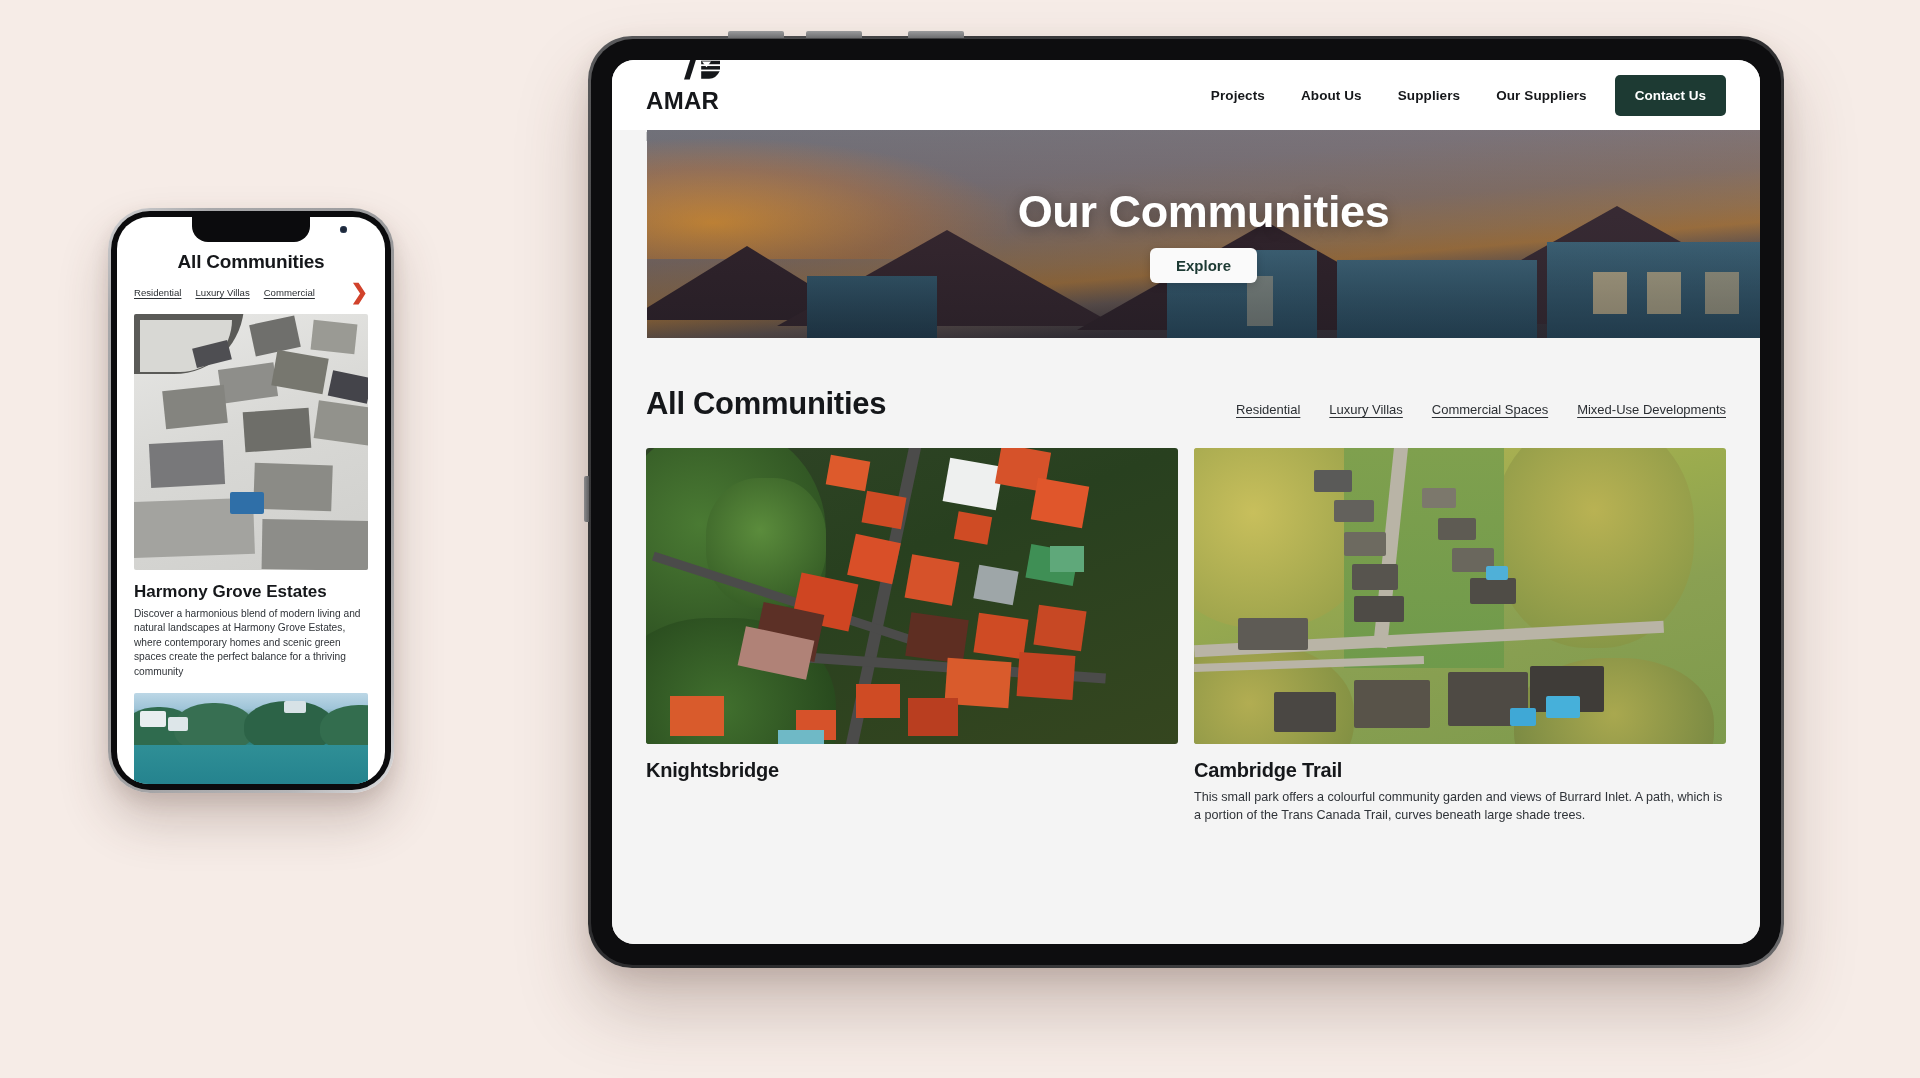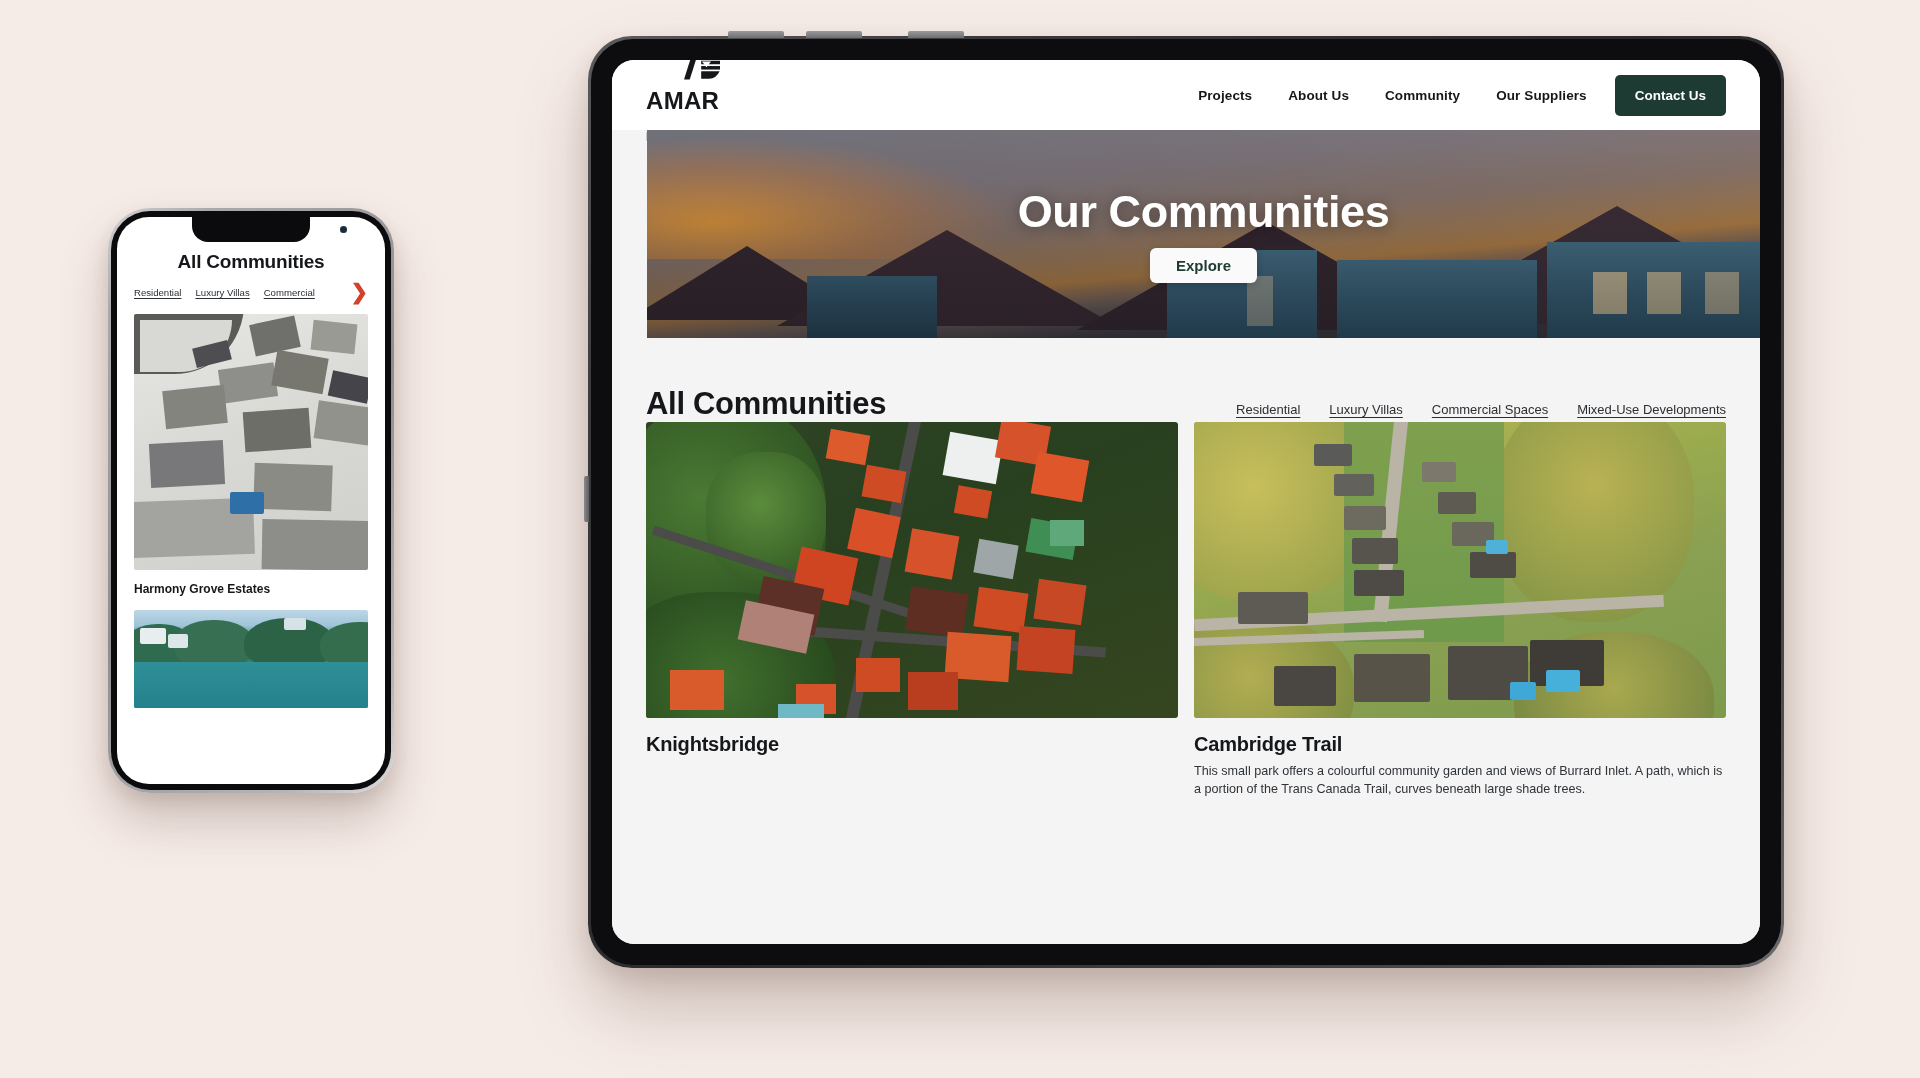--- a/index.html
+++ b/index.html
@@ -91,21 +91,21 @@
 
   
   .comm-section{ background:#f4f4f4; padding:48px 34px 0 34px; height:calc(100% - 278px); }
   .comm-head{ display:flex; align-items:baseline; justify-content:space-between; }
   .comm-title{ font-size:31px; font-weight:800; color:#15171a; letter-spacing:-.3px; }
   .comm-filters{ display:flex; gap:29px; }
   .filter-link{
     font-size:13px; color:#2b2f33; text-decoration:underline; text-underline-offset:3px;
     cursor:pointer; white-space:nowrap;
   }
-  .cards{ display:flex; gap:16px; }
+  .cards{ display:flex; gap:16px; margin-top:26px; }
   .card{ flex:1 1 0; min-width:0; }
   .card-photo{ width:100%; height:296px; border-radius:3px; overflow:hidden; position:relative; }
   .card-name{ font-size:20px; font-weight:800; color:#15171a; margin-top:15px; letter-spacing:-.2px; }
   .card-desc{ font-size:12.6px; line-height:1.42; color:#2f3338; margin-top:7px; }
 
   
   .aerial-a{ position:absolute; inset:0; background:linear-gradient(160deg,#2f4426,#28401f 40%,#35461f); }
   .aerial-a .veg{ position:absolute; border-radius:44%; }
   .aerial-a .rf{ position:absolute; }
   .aerial-a .road{ position:absolute; background:#4b4b4a; }
@@ -138,21 +138,21 @@
   .phone-cam{
     position:absolute; right:38px; top:9px; width:7px; height:7px; border-radius:50%;
     background:#1d2738; box-shadow:inset 0 0 2px #39506e; z-index:6;
   }
   .phone-content{ padding:34px 17px 0 17px; }
   .ph-title{ font-size:19px; font-weight:800; color:#15171a; text-align:center; letter-spacing:-.2px; }
   .ph-filters{ display:flex; align-items:center; gap:14px; margin-top:11px; }
   .ph-filter{ font-size:9.6px; color:#2b2f33; text-decoration:underline; text-underline-offset:2px; cursor:pointer; white-space:nowrap; }
   .ph-arrow{ margin-left:auto; color:#d1422b; font-size:21px; font-weight:800; line-height:.8; cursor:pointer; }
   .ph-photo{ width:100%; height:256px; margin-top:13px; border-radius:2px; overflow:hidden; position:relative; }
-  .ph-name{ font-size:12px; font-weight:800; color:#15171a; margin-top:12px; }
+  .ph-name{ font-size:17px; font-weight:800; color:#15171a; margin-top:12px; }
   .ph-desc{ font-size:10.2px; line-height:1.42; color:#2f3338; margin-top:5px; }
   .ph-photo2{ width:100%; height:98px; margin-top:14px; border-radius:2px; overflow:hidden; position:relative; }
 
   
   .aerial-snow{ position:absolute; inset:0; background:linear-gradient(160deg,#e8e8e6,#d9d9d6 45%,#cfcfcc); }
   .aerial-snow .bld{ position:absolute; background:#8d8d8a; }
   .aerial-snow .dark{ position:absolute; background:#46464a; }
   
   .lake-art{ position:absolute; inset:0; background:linear-gradient(180deg,#bcd7e6 0%,#9fc4d8 16%,#3f7f6e 30%,#2e6f63 46%,#2aa0a8 62%,#1f8c98 100%); }
   .lake-art .tree{ position:absolute; border-radius:48% 48% 40% 40%; }
@@ -185,21 +185,21 @@
         </svg>
         <div class="logo-text">
           <span class="logo-name">AMAR</span>
           <span class="logo-sub">DEVELOPMENTS</span>
         </div>
       </div>
 
       <nav class="site-nav">
         <span class="nav-link">Projects</span>
         <span class="nav-link">About Us</span>
-        <span class="nav-link">Community</span>
+        <span class="nav-link">Suppliers</span>
         <span class="nav-link">Our Suppliers</span>
         <span class="nav-cta">Contact Us</span>
       </nav>
     </div>
 
     <div class="hero">
       <div class="hero-photo">
         <div class="hero-sky"></div>
         <div class="hero-sunglow"></div>
 
@@ -346,20 +346,21 @@
           <div class="bld" style="left:120px;top:150px;width:78px;height:46px;background:#8b8b86;transform:rotate(2deg);"></div>
           <div class="bld" style="left:-10px;top:186px;width:130px;height:56px;background:#a3a39f;transform:rotate(-2deg);"></div>
           <div class="bld" style="left:128px;top:206px;width:110px;height:50px;background:#8d8d89;transform:rotate(1deg);"></div>
           <div style="position:absolute;left:96px;top:178px;width:34px;height:22px;background:#2f6fa8;border-radius:2px;"></div>
           <div class="dark" style="left:196px;top:60px;width:40px;height:26px;background:#44444a;transform:rotate(12deg);"></div>
           <div class="dark" style="left:60px;top:30px;width:36px;height:20px;background:#4e4e52;transform:rotate(-14deg);"></div>
         </div>
       </div>
 
       <div class="ph-name">Harmony Grove Estates</div>
+      <div class="ph-desc">Discover a harmonious blend of modern living and natural landscapes at Harmony Grove Estates, where contemporary homes and scenic green spaces create the perfect balance for a thriving community</div>
 
       <div class="ph-photo2">
         <div class="lake-art">
           <div class="tree" style="left:-10px;top:14px;width:70px;height:44px;background:#2f6b4e;"></div>
           <div class="tree" style="left:40px;top:10px;width:80px;height:48px;background:#376f52;"></div>
           <div class="tree" style="left:110px;top:8px;width:90px;height:50px;background:#2c6347;"></div>
           <div class="tree" style="left:186px;top:12px;width:80px;height:46px;background:#336d4e;"></div>
           <div style="position:absolute;left:6px;top:18px;width:26px;height:16px;background:#e8eef0;border-radius:2px;"></div>
           <div style="position:absolute;left:34px;top:24px;width:20px;height:14px;background:#dde6e9;border-radius:2px;"></div>
           <div style="position:absolute;left:150px;top:8px;width:22px;height:12px;background:#d7e2e6;border-radius:2px;"></div>

